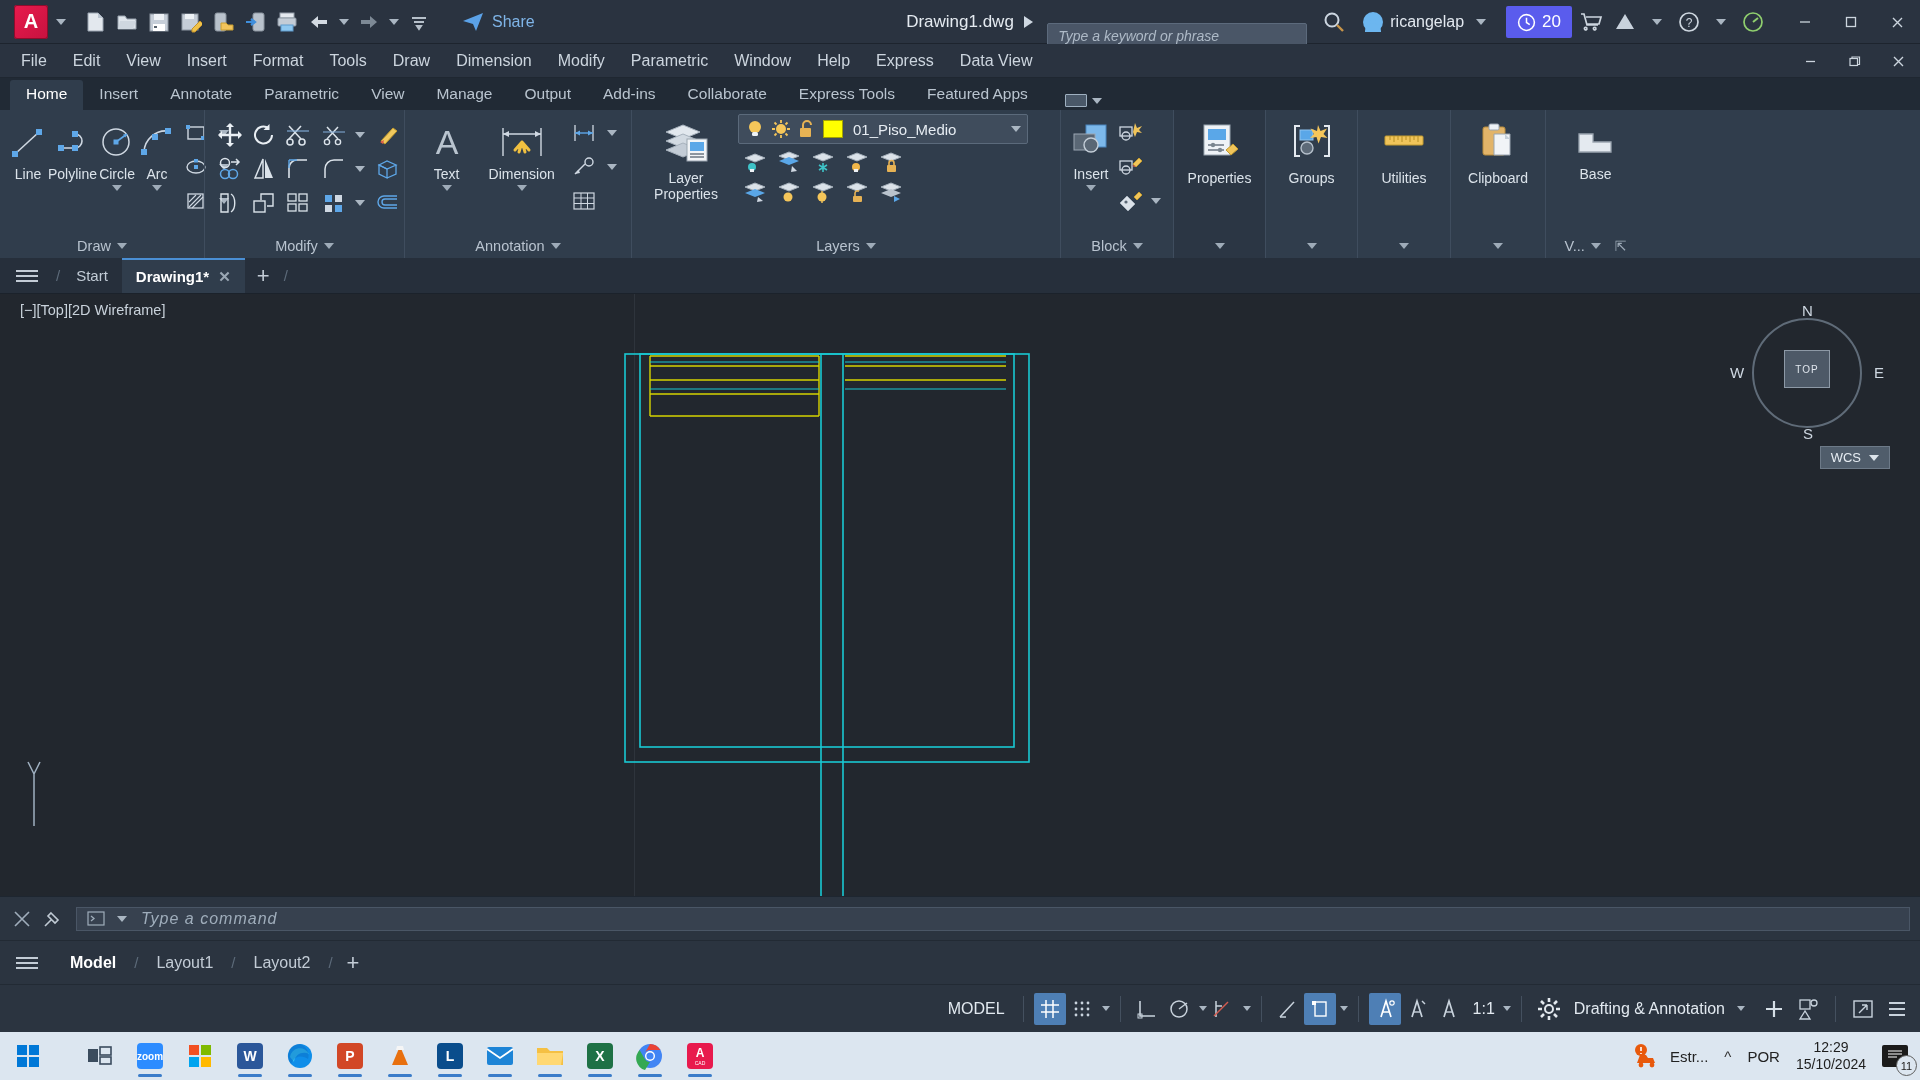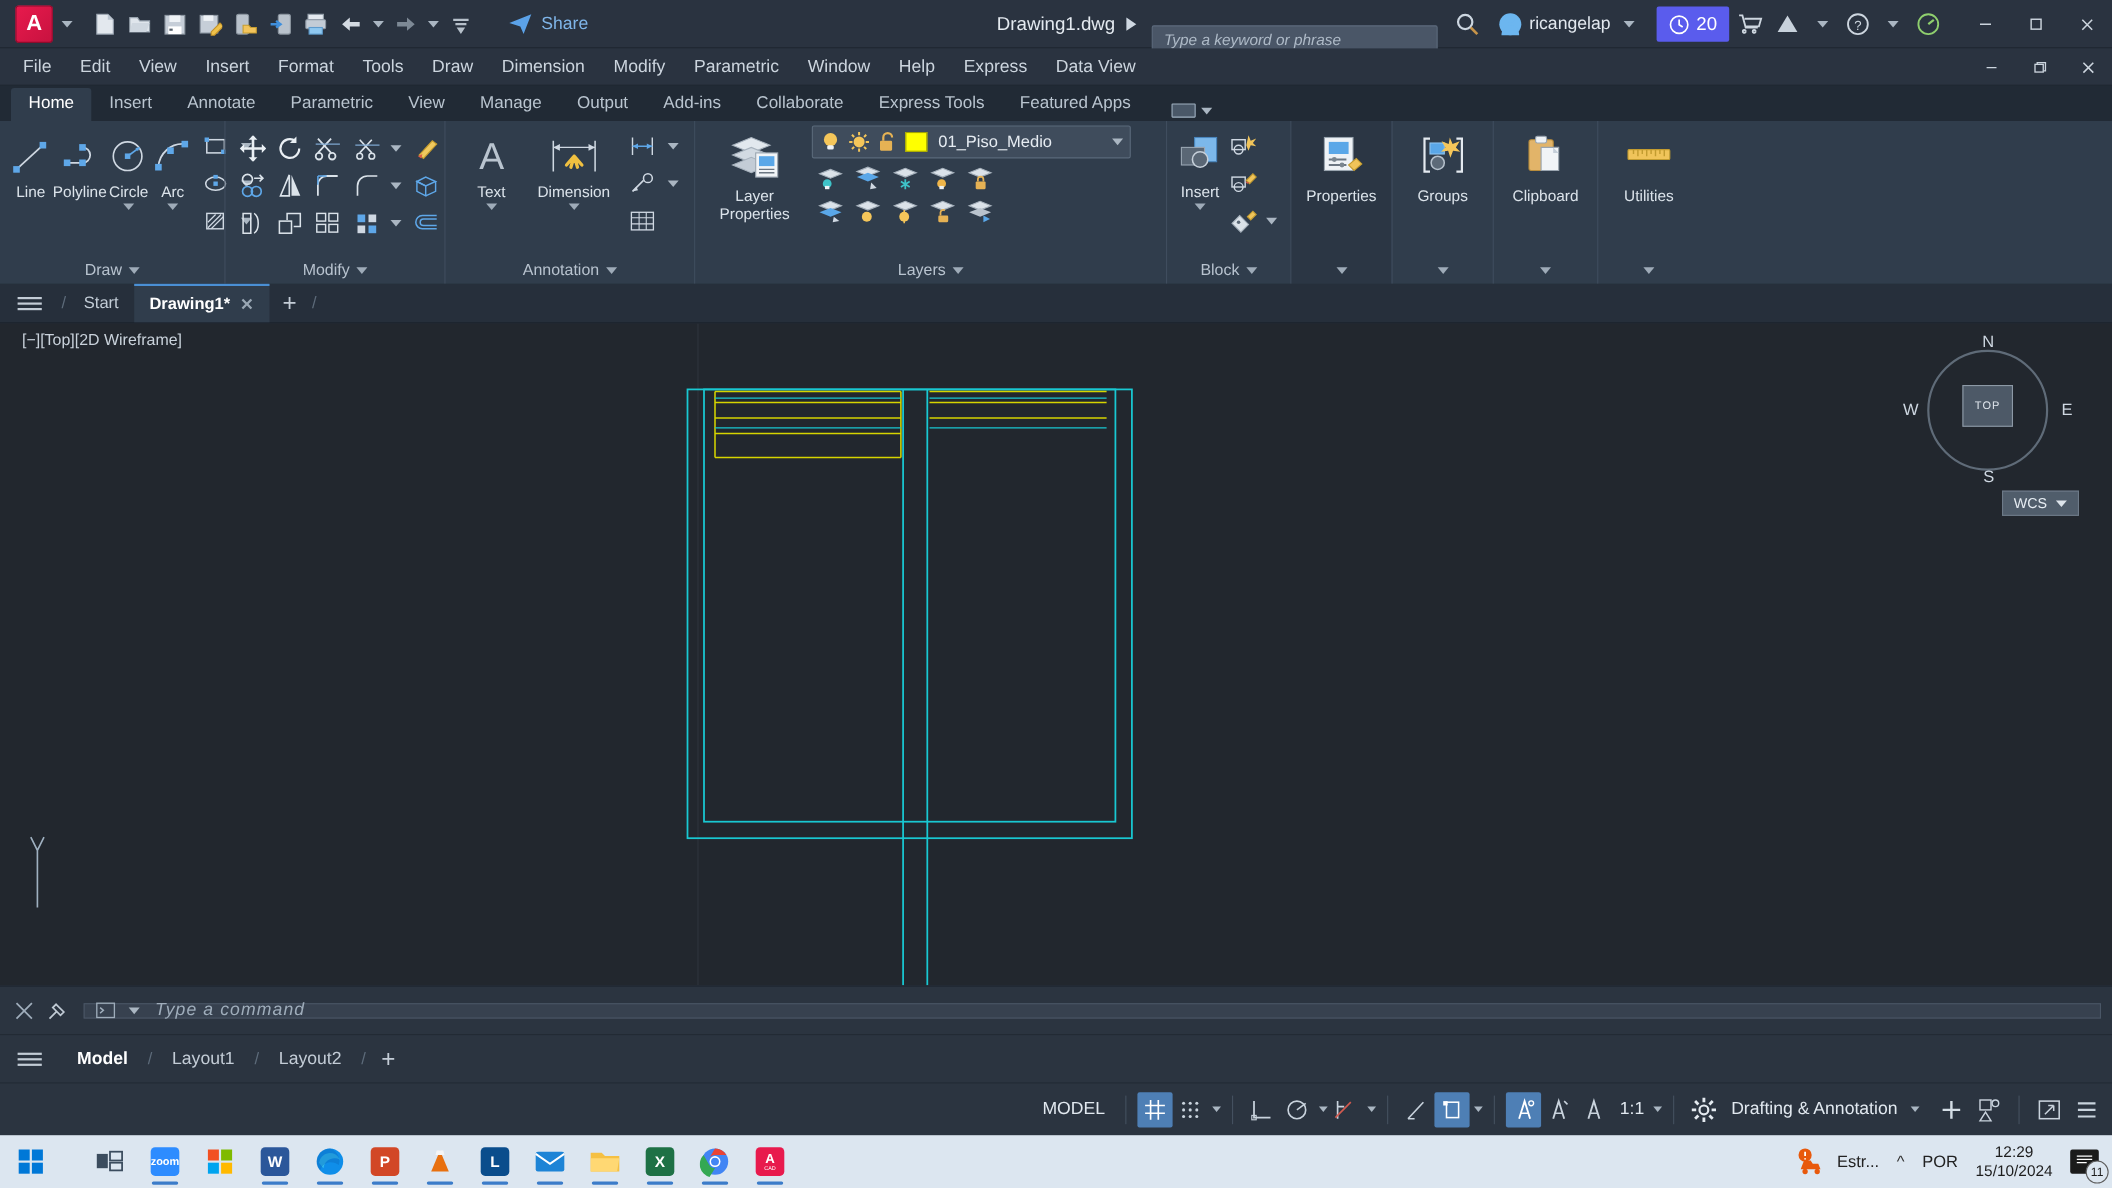--- a/index.html
+++ b/index.html
@@ -215,21 +215,21 @@
   .ucs { position: absolute; left: 18px; bottom: 62px; color: #a9b5c1; }
 
   
   .cmdline {
     position: absolute; top: 896px; left: 0; width: 1920px; height: 44px;
     background: #2b3440; display: flex; align-items: center;
     border-top: 1px solid #1e2630;
   }
   .cmd-tools { display: flex; align-items: center; gap: 10px; padding: 0 12px; }
   .cmd-input {
-    flex: 1; height: 14px; background: #37414f; border: 1px solid #4a5666;
+    flex: 1; height: 24px; background: #37414f; border: 1px solid #4a5666;
     display: flex; align-items: center; gap: 10px; padding: 0 10px; margin-right: 10px;
   }
   .cmd-input .ph { font-style: italic; font-size: 16px; color: #9fadbb; letter-spacing: 1px; }
 
   
   .layouttabs {
     position: absolute; top: 940px; left: 0; width: 1920px; height: 44px;
     background: #2b3440; display: flex; align-items: center;
     border-top: 1px solid #222a34;
   }
@@ -939,52 +939,67 @@
               <path d="M30 3l2.5 6 6.5-2.5-3.5 5.5 4 4-6.5-1-2.5 6.5-2-6.5-6.5 1 4-4-3.5-5.5 6.5 2.5z" fill="#f5c65a"></path>
             </svg>
           <span class="lbl">Groups</span>
         </div>
       </div>
       <div class="panel-title">
         <span class="panel-caret"></span>
       </div>
     </div>
 
+    <div class="panel" style="width:93px">
+      <div class="panel-body" style="justify-content:center">
+        <div class="big-btn" style="width:86px">
+          <svg width="48" height="44" viewBox="0 0 48 44">
+              <rect x="5" y="14" width="38" height="9" rx="1" fill="#f0c45a" stroke="#c39c30"></rect>
+              <path d="M10 14v4M14 14v6M18 14v4M22 14v6M26 14v4M30 14v6M34 14v4M38 14v6" stroke="#c39c30" stroke-width="1.3"></path>
+            </svg>
+          <span class="lbl">Utilities</span>
+        </div>
+      </div>
+      <div class="panel-title">
+        <span class="panel-caret"></span>
+      </div>
+    </div>
+
     <div class="panel" style="width:95px">
       <div class="panel-body" style="justify-content:center">
         <div class="big-btn" style="width:88px">
           <svg width="48" height="44" viewBox="0 0 48 44">
               <rect x="9" y="5" width="22" height="28" rx="2" fill="#e2b469" stroke="#b98d3c"></rect>
               <rect x="15" y="2" width="10" height="6" rx="1.5" fill="#eef2f6" stroke="#9aa5b0"></rect>
               <path d="M20 12h16v21H20z" fill="#f1f4f7" stroke="#9aa5b0"></path>
               <path d="M31 12l5 5h-5z" fill="#c5cfd9"></path>
             </svg>
           <span class="lbl">Clipboard</span>
         </div>
       </div>
       <div class="panel-title">
         <span class="panel-caret"></span>
       </div>
     </div>
 
-    <div class="panel" style="width:93px">
+    <div class="panel" style="width:100px">
       <div class="panel-body" style="justify-content:center">
-        <div class="big-btn" style="width:86px">
-          <svg width="48" height="44" viewBox="0 0 48 44">
-              <rect x="5" y="14" width="38" height="9" rx="1" fill="#f0c45a" stroke="#c39c30"></rect>
-              <path d="M10 14v4M14 14v6M18 14v4M22 14v6M26 14v4M30 14v6M34 14v4M38 14v6" stroke="#c39c30" stroke-width="1.3"></path>
-            </svg>
-          <span class="lbl">Utilities</span>
+        <div class="big-btn" style="width:74px">
+          <svg width="46" height="40" viewBox="0 0 46 40">
+              <path d="M6 30V12h14v8h18v10z" fill="#e4eaf0" stroke="#9aa5b0" stroke-width="1.3"></path>
+            </svg>
+          <span class="lbl">Base</span>
         </div>
       </div>
       <div class="panel-title">
+        <span>V...</span>
         <span class="panel-caret"></span>
-      </div>
-    </div>
-
+        <span style="margin-left:8px;color:#9eabb8;font-size:14px">⇱</span>
+      </div>
+    </div>
 
   </div>
 
   <div class="filetabs">
     <div class="hamb">
         <i></i>
         <i></i>
         <i></i>
       </div>
     <div class="tabslash">/</div>

